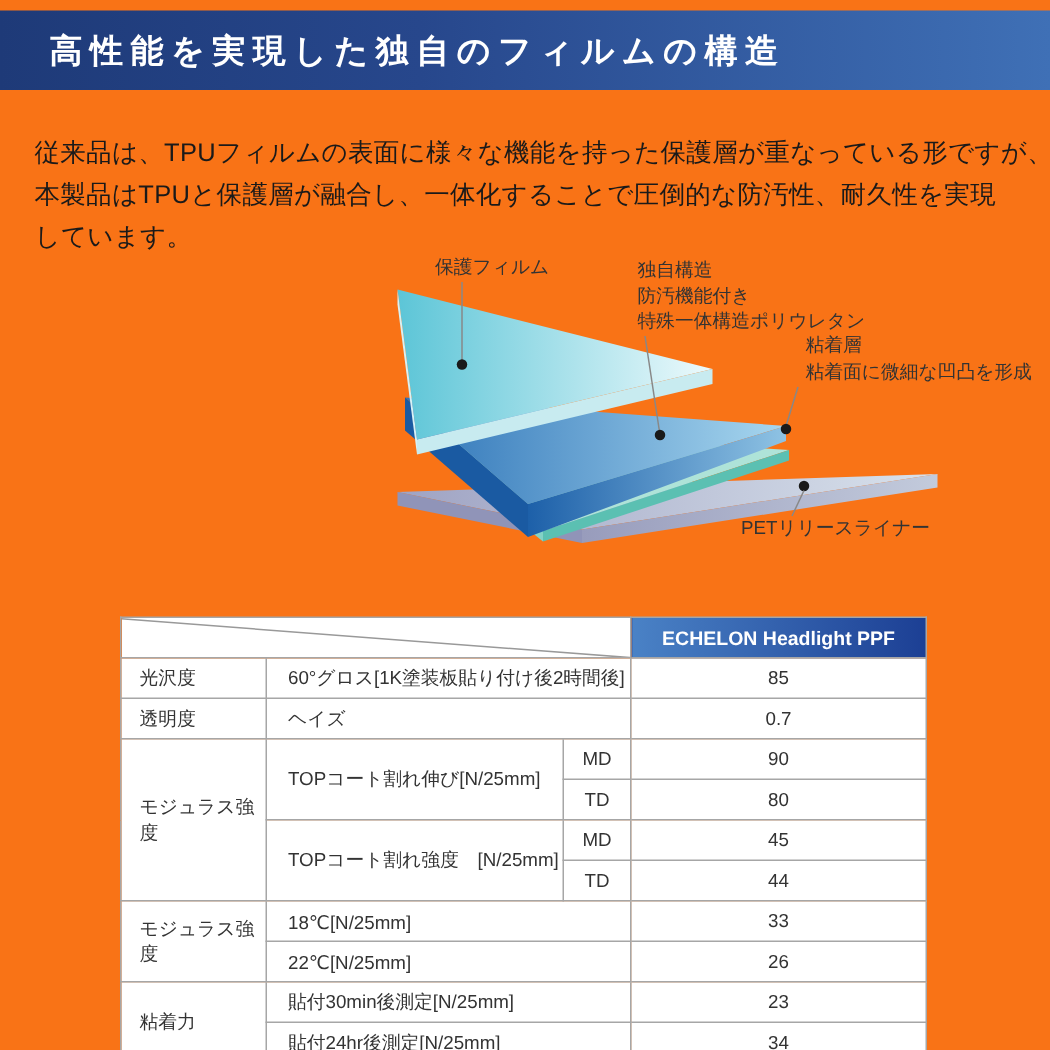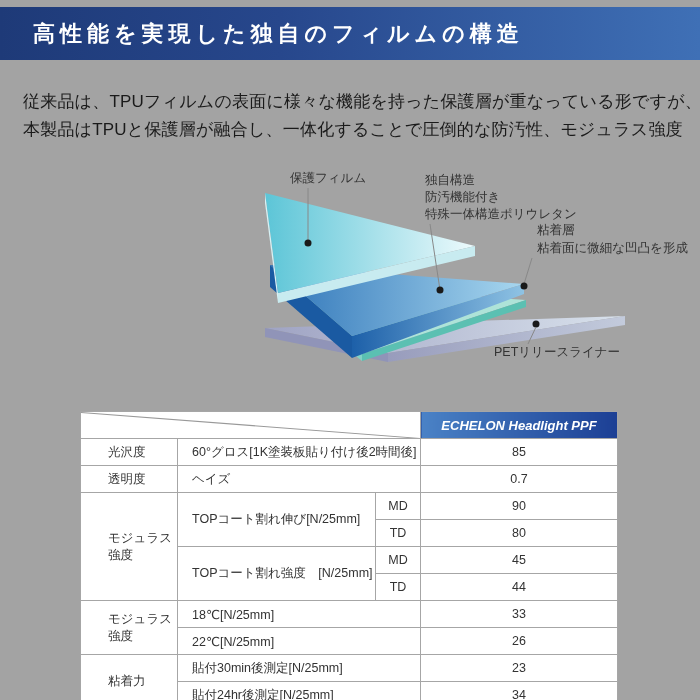--- a/index.html
+++ b/index.html
@@ -1,16 +1,16 @@
 <!DOCTYPE html>
 <html><head>
 <meta charset="utf-8">
 <style>
   html,body{margin:0;padding:0;background:#fff;}
-  .page{position:relative;width:700px;height:700px;background:#a3a3a3;overflow:hidden;
+  .page{position:relative;width:700px;height:700px;background:#f97316;overflow:hidden;
         font-family:"Liberation Sans","DejaVu Sans",sans-serif;}
 
   
   .titlebar{position:absolute;left:0;top:7px;width:700px;height:53px;
     background:linear-gradient(90deg,#1e3a78 0%,#27478c 40%,#3f70b6 100%);}
   .titlebar .t{display:block;line-height:53px;padding-left:33px;color:#ffffff;
     font-family:"Liberation Serif","DejaVu Serif",serif;font-weight:600;
     font-size:22px;letter-spacing:5px;white-space:nowrap;}
 
   
@@ -25,42 +25,43 @@
   
   .sechead{position:absolute;left:78px;top:372px;display:flex;align-items:center;}
   .sechead .sq{width:17px;height:17px;background:#1c3a8d;margin-right:8px;}
   .sechead .txt{font-size:18px;font-weight:bold;color:#1c3a8d;letter-spacing:1px;}
 
   
   .spec{position:absolute;left:80px;top:411px;width:537px;border-collapse:collapse;
     table-layout:fixed;font-size:12.5px;color:#333333;}
   .spec td{border:1px solid #a6a6a6;height:26px;padding:0;vertical-align:middle;
     background:#ffffff;}
-  .spec td.c1{padding-left:27px;}
+  .spec td.c1{padding-left:12px;}
   .spec td.c2{padding-left:14px;}
   .spec td.dir{text-align:center;}
   .spec td.val{text-align:center;}
   .spec td.corner{position:relative;overflow:hidden;}
   .diagline{position:absolute;left:0;top:0;width:341px;height:0;
     border-top:1px solid #999;transform:rotate(4.37deg);transform-origin:left top;}
   .spec td.prodhead{background:linear-gradient(90deg,#4a82c6 0%,#1c3f94 100%);
-    color:#ffffff;font-weight:bold;font-size:13px;text-align:center;font-style:italic;}
+    color:#ffffff;font-weight:bold;font-size:13px;text-align:center;}
 </style>
 </head>
 <body>
 
 <div class="page">
 
   <div class="titlebar">
     <span class="t">高性能を実現した独自のフィルムの構造</span>
   </div>
 
   <p class="intro">
     <span>従来品は、TPUフィルムの表面に様々な機能を持った保護層が重なっている形ですが、</span><br>
-    <span>本製品はTPUと保護層が融合し、一体化することで圧倒的な防汚性、モジュラス強度</span><br>
+    <span>本製品はTPUと保護層が融合し、一体化することで圧倒的な防汚性、耐久性を実現</span><br>
+    <span>しています。</span>
   </p>
 
   <svg class="diagram" width="460" height="200" viewBox="0 0 460 200">
     <defs>
       <linearGradient id="gCyan" x1="0" y1="0" x2="1" y2="0">
         <stop offset="0" stop-color="#5cc5d7"></stop>
           <stop offset="1" stop-color="#edfafc"></stop>
       </linearGradient>
       <linearGradient id="gBlue" x1="0" y1="0" x2="1" y2="0">
         <stop offset="0" stop-color="#2e74b8"></stop>

